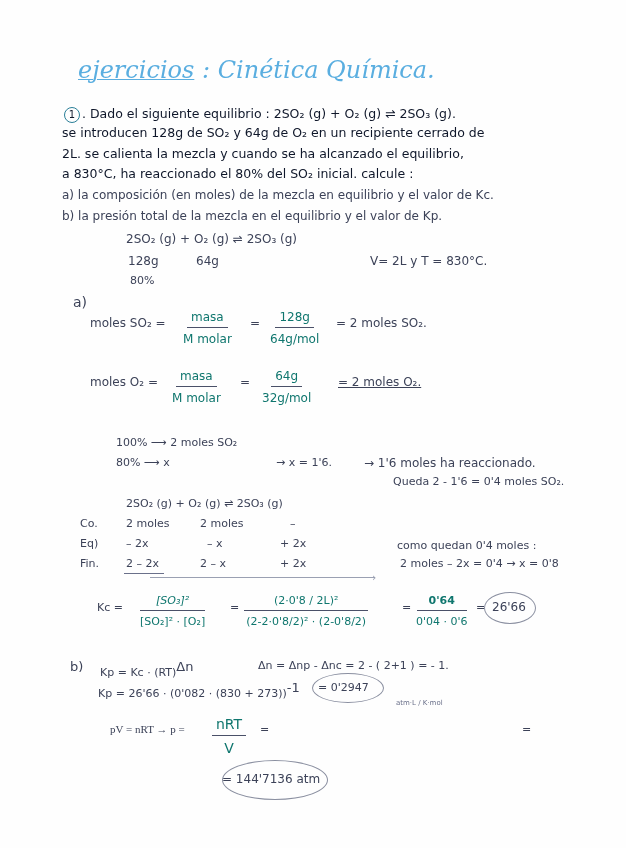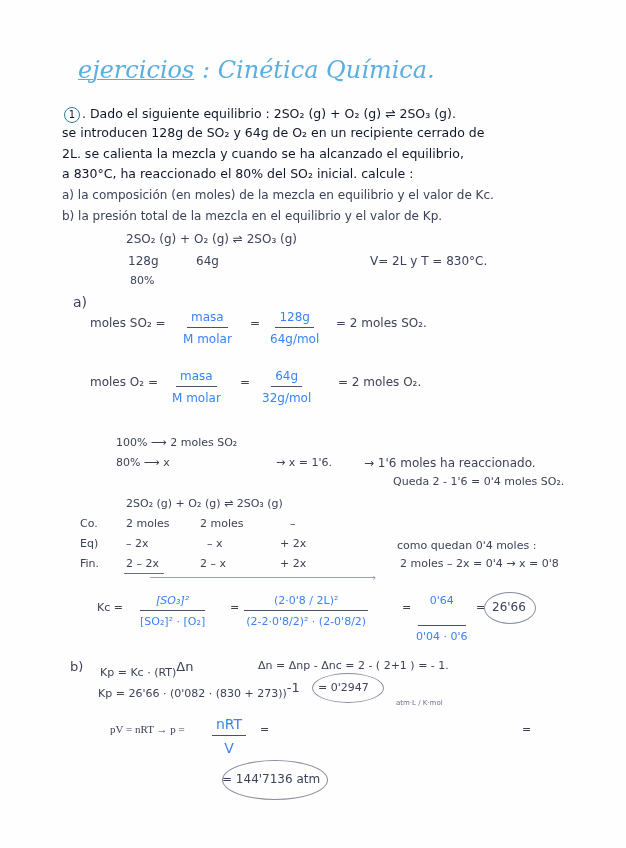--- a/index.html
+++ b/index.html
@@ -8,21 +8,21 @@
   .page { position: absolute; inset: 0; background: #fefefe; }
   .t { position: absolute; white-space: nowrap; line-height: 1; }
   .title { font-family: "DejaVu Serif", serif; font-style: italic; color: #5aaee0; font-size: 24px; }
   .title-u { text-decoration: underline; text-decoration-thickness: 1px; }
   .teal { color: #0f172a; font-size: 12.5px; }
   .ink { color: #3c4258; font-size: 12px; }
   .ink-s { color: #3c4258; font-size: 11px; }
   .circle-num { display: inline-block; width: 14px; height: 14px; border: 1px solid #2a7f98;
                 border-radius: 50%; text-align: center; line-height: 14px; font-size: 10px; margin-right: 2px; }
   .frac { position: absolute; display: flex; flex-direction: column; align-items: center;
-          color: #3b82f6; font-size: 12px; }
+          color: #0f766e; font-size: 12px; }
   .frac .num { padding: 0 4px 3px 4px; border-bottom: 1px solid #4a5068; }
   .frac .den { padding-top: 4px; text-align: right; }
   .ring { position: absolute; border: 1px solid #8a8fa0; border-radius: 50%; }
   .hline { position: absolute; height: 1px; background: #6a708a; }
   sup { font-size: 13px; vertical-align: 5px; }
 </style>
 </head>
 <body>
 
 <div class="page">
@@ -63,21 +63,21 @@
   <div class="t ink" style="left:90px; top:376px;">moles O₂ =</div>
   <div class="frac" style="left:172px; top:369px;">
     <span class="num">masa</span>
     <span class="den">M molar</span>
   </div>
   <div class="t ink" style="left:240px; top:376px;">=</div>
   <div class="frac" style="left:262px; top:369px;">
     <span class="num">64g</span>
     <span class="den">32g/mol</span>
   </div>
-  <div class="t ink" style="left:338px; top:376px;">= 2 moles O₂.</div>
+  <div class="t ink" style="left:338px; top:376px;text-decoration:underline;">= 2 moles O₂.</div>
 
   <div class="t ink-s" style="left:116px; top:437px;">100%  ⟶  2 moles SO₂</div>
   <div class="t ink-s" style="left:116px; top:457px;">80%  ⟶  x</div>
   <div class="t ink-s" style="left:276px; top:457px;">→ x = 1'6.</div>
   <div class="t ink" style="left:364px; top:457px;">→ 1'6 moles ha reaccionado.</div>
   <div class="t ink-s" style="left:393px; top:476px;">Queda 2 - 1'6 = 0'4 moles SO₂.</div>
 
   <div class="t ink-s" style="left:126px; top:498px;">2SO₂ (g)  +  O₂ (g)  ⇌  2SO₃ (g)</div>
 
   <div class="t ink-s" style="left:80px; top:518px;">Co.</div>
@@ -106,21 +106,21 @@
     <span class="num" style="padding:0 16px 3px 16px;font-style:italic;">[SO₃]²</span>
     <span class="den">[SO₂]² · [O₂]</span>
   </div>
   <div class="t ink-s" style="left:230px; top:602px;">=</div>
   <div class="frac" style="left:244px; top:594px; font-size:11px;">
     <span class="num" style="padding:0 30px 3px 30px;">(2·0'8 / 2L)²</span>
     <span class="den">(2-2·0'8/2)² · (2-0'8/2)</span>
   </div>
   <div class="t ink-s" style="left:402px; top:602px;">=</div>
   <div class="frac" style="left:416px; top:594px; font-size:11px;">
-    <span class="num" style="padding:0 12px 18px 12px;">0'64</span>
+    <span class="num" style="padding:0 12px 3px 12px;font-weight:bold;">0'64</span>
     <span class="den">0'04 · 0'6</span>
   </div>
   <div class="t ink-s" style="left:476px; top:602px;">=</div>
   <div class="ring" style="left:484px; top:592px; width:50px; height:30px;"></div>
   <div class="t ink" style="left:492px; top:601px;">26'66</div>
 
   <div class="t ink" style="left:70px; top:660px; font-size:13px;">b)</div>
   <div class="t ink-s" style="left:100px; top:660px;">
     <span>Kp = Kc · (RT)</span><sup>Δn</sup>
   </div>

